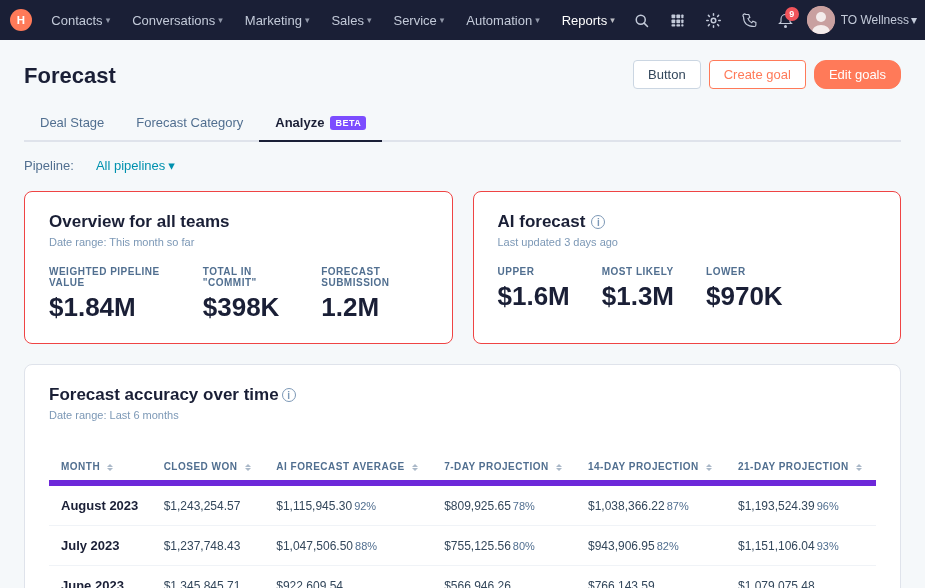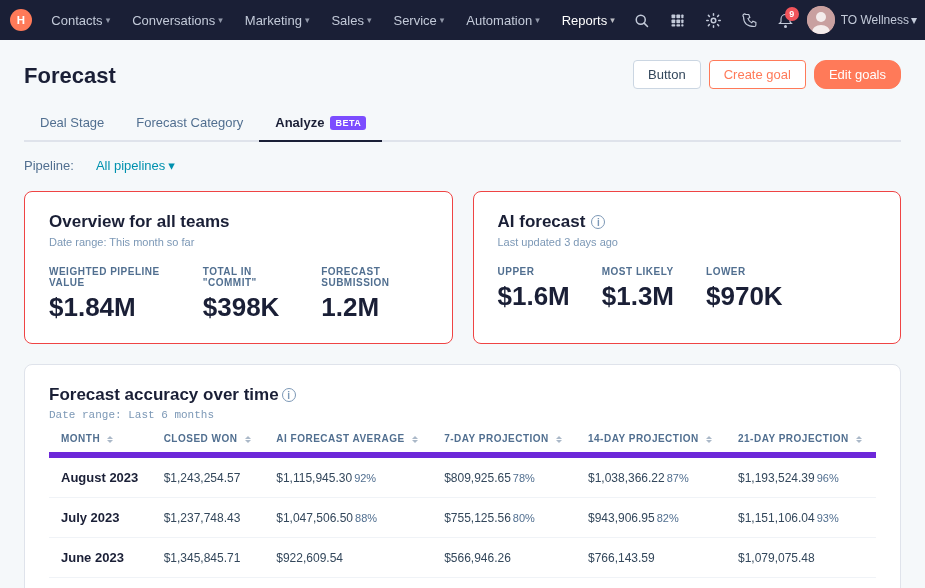--- a/index.html
+++ b/index.html
@@ -232,22 +232,21 @@
     .table-section-title {
       font-size: 17px;
       font-weight: 700;
       color: #1a1f36;
       margin-bottom: 4px;
       display: flex; align-items: center; gap: 3px;
     }
     .table-section-subtitle {
       font-size: 11px;
       color: #7c98b6;
-      margin-bottom: 4px;
-      font-family: Liberation Mono, monospace;
+      margin-bottom: 32px;
     }
     .data-table {
       width: 100%;
       border-collapse: collapse;
       font-size: 12px;
     }
     .data-table thead th {
       text-transform: uppercase;
       font-size: 10px;
       font-weight: 700;

